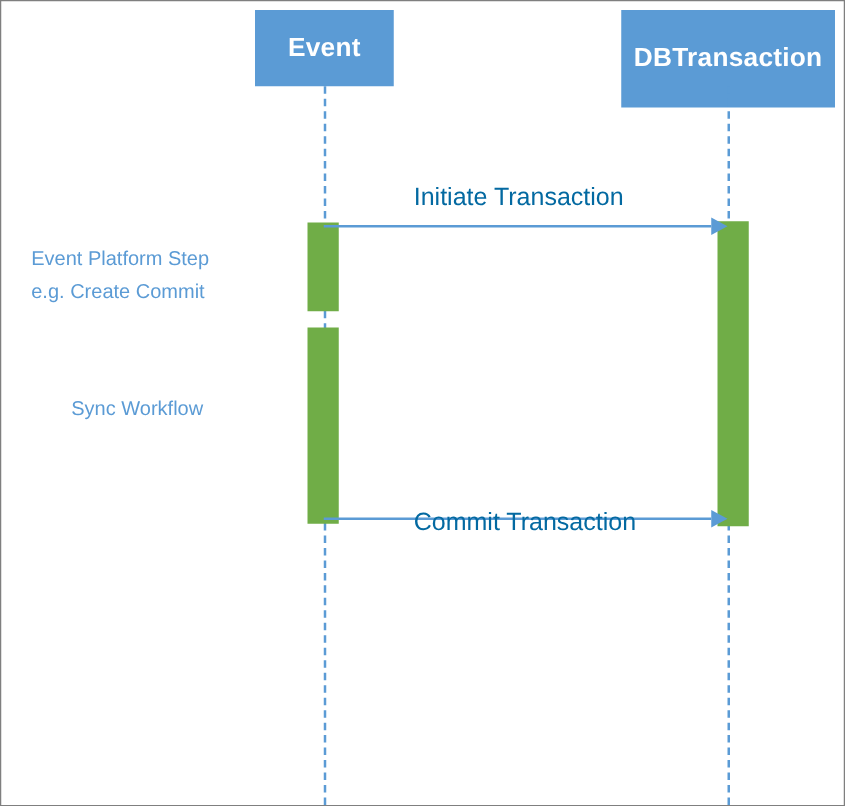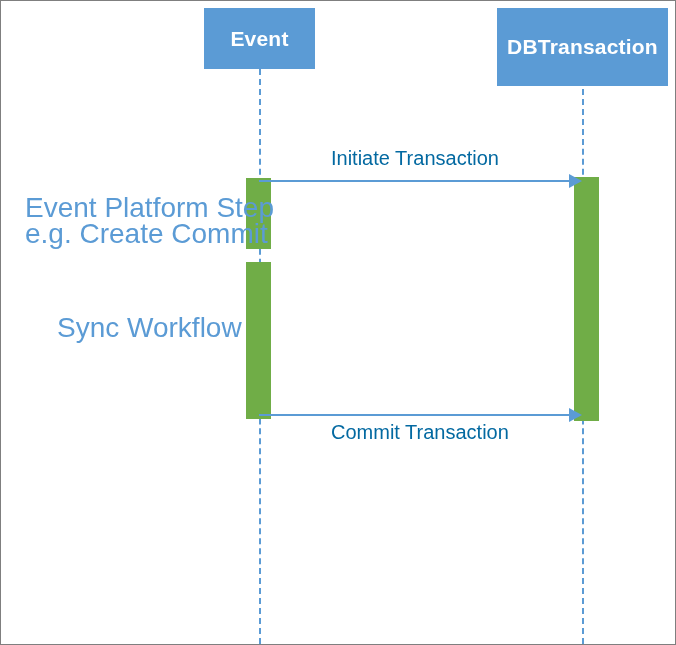--- a/index.html
+++ b/index.html
@@ -106,28 +106,28 @@
     font-size: 20px;
     line-height: 24px;
     white-space: nowrap;
   }
   #message-initiate-label {
     left: 330px;
     top: 145px;
   }
   #message-commit-label {
     left: 330px;
-    top: 419px;
+    top: 405px;
   }
 
   
   .annotation {
     position: absolute;
     color: #5b9bd5;
-    font-size: 28px;
+    font-size: 16px;
     line-height: 26px;
     white-space: nowrap;
   }
   #annotation-event-platform-step {
     left: 24px;
     top: 194px;
   }
   #annotation-sync-workflow {
     left: 56px;
     top: 314px;

